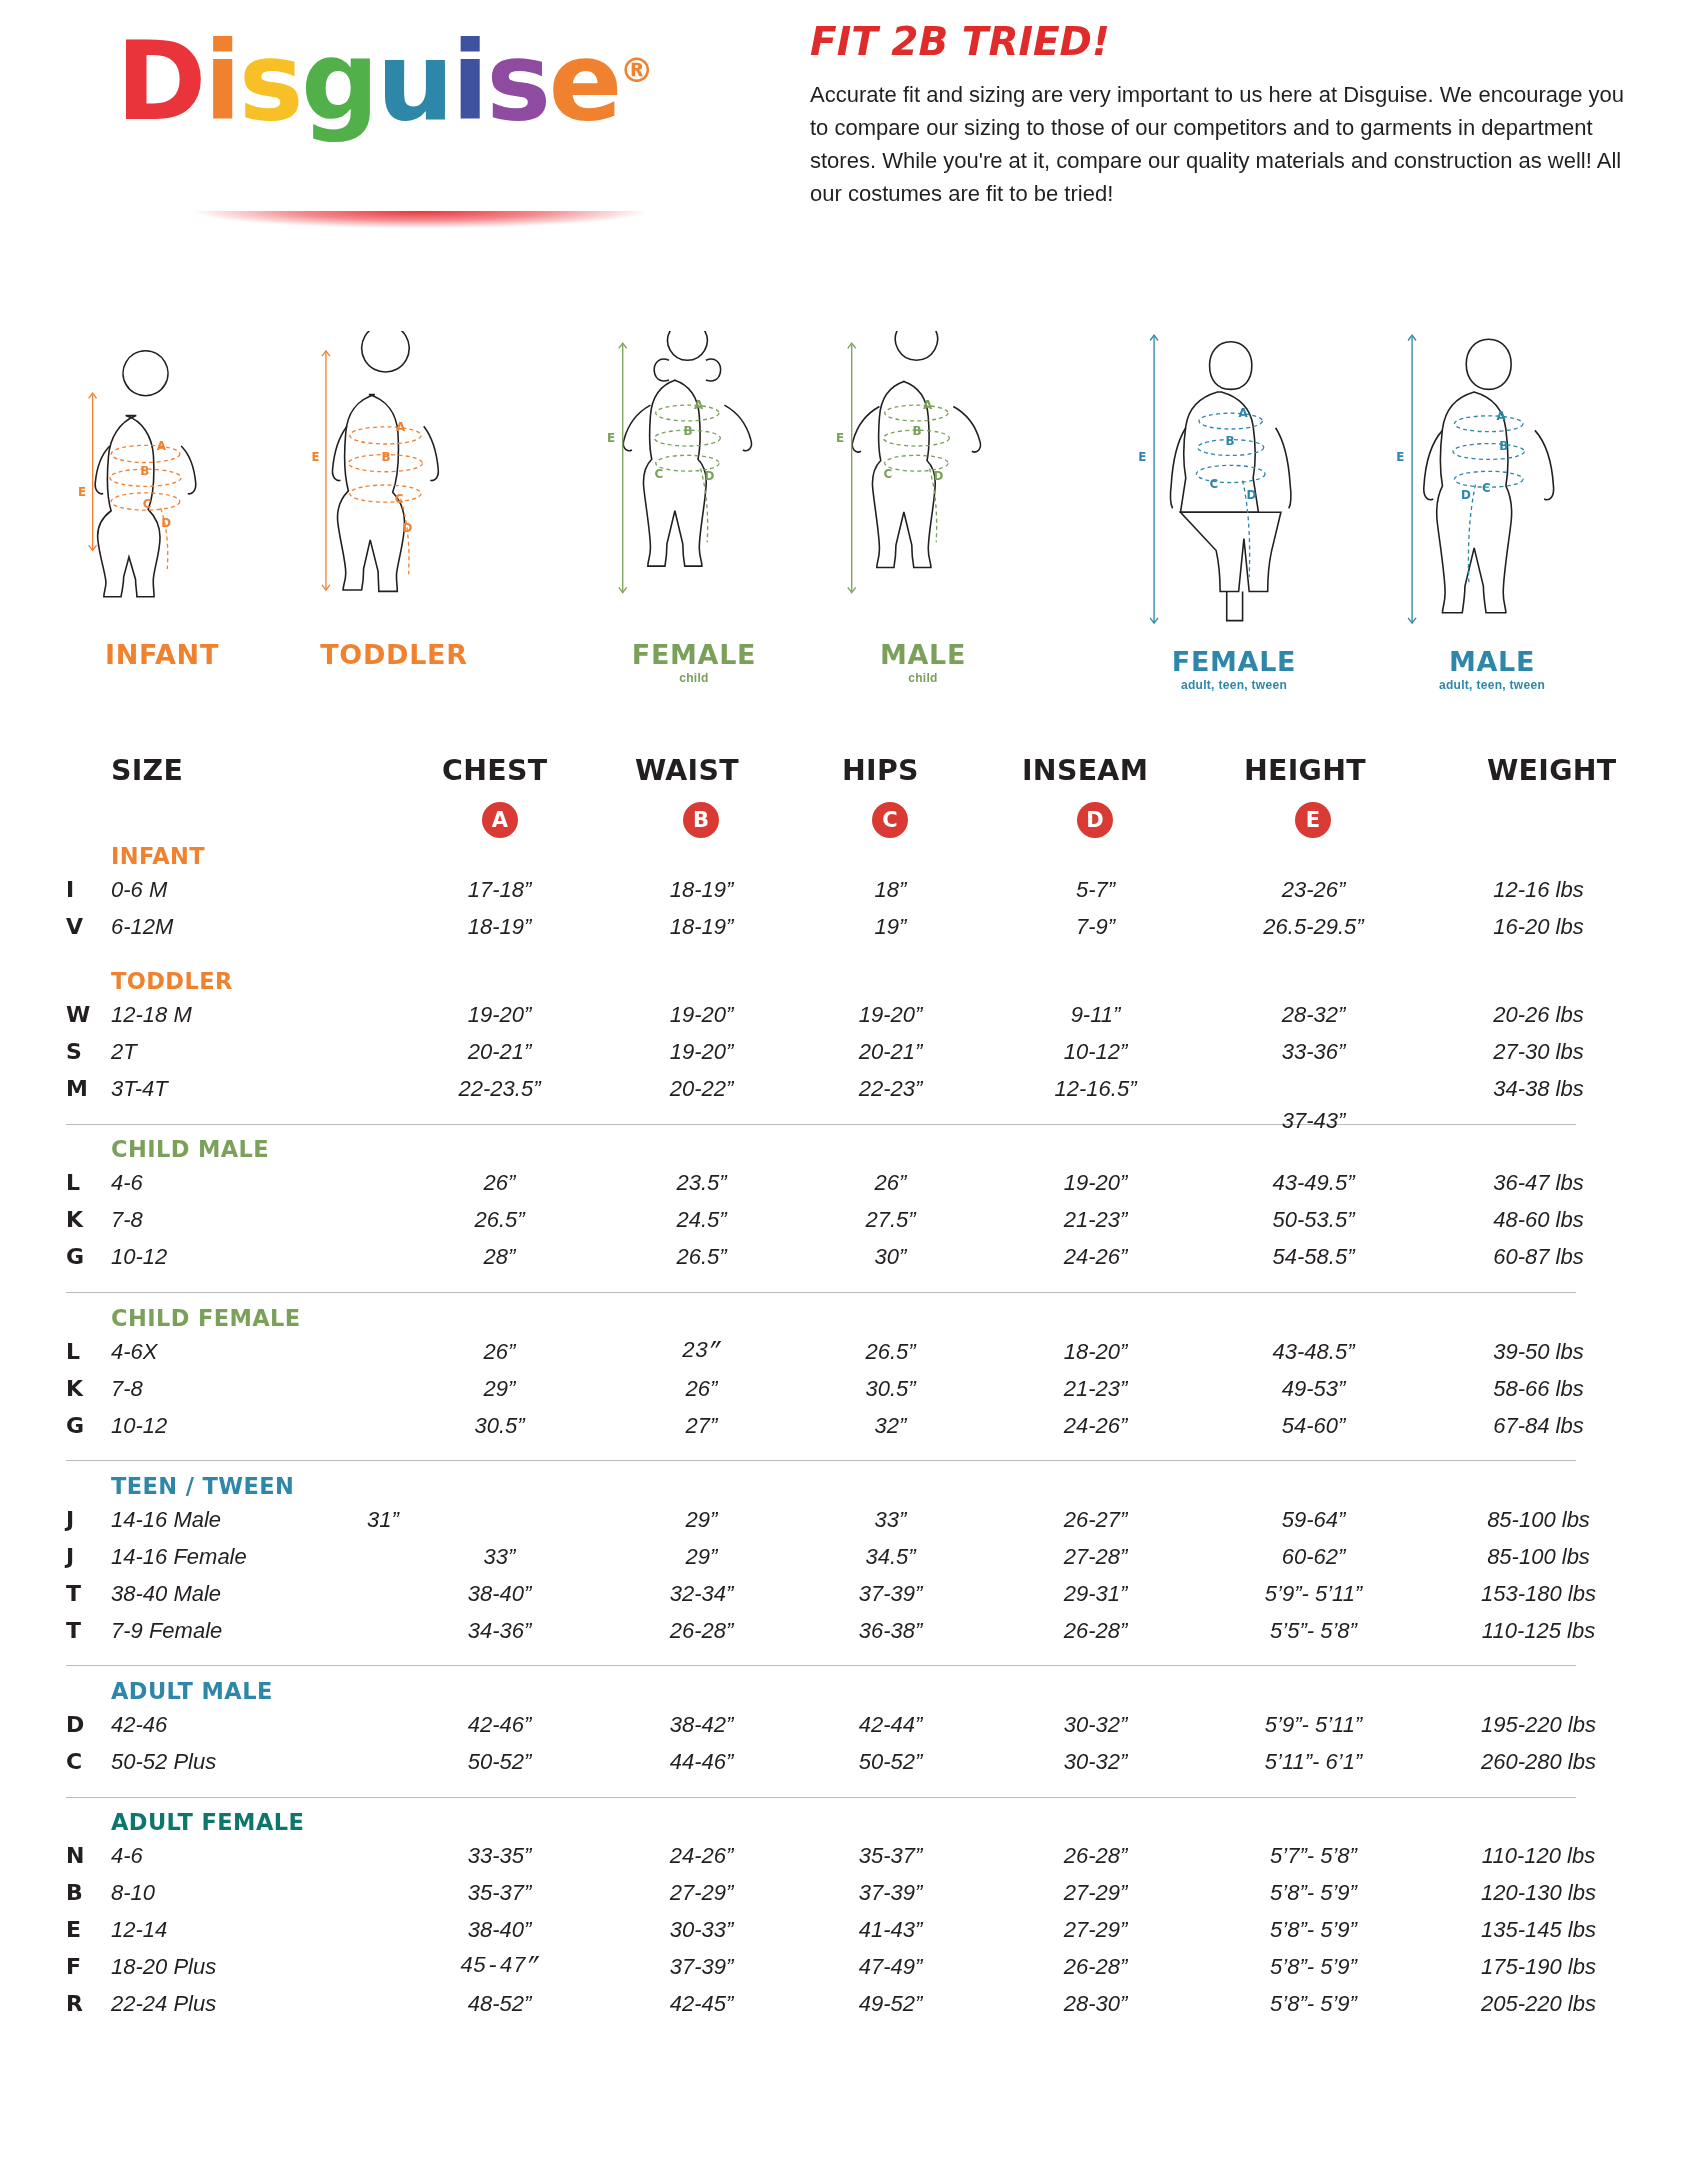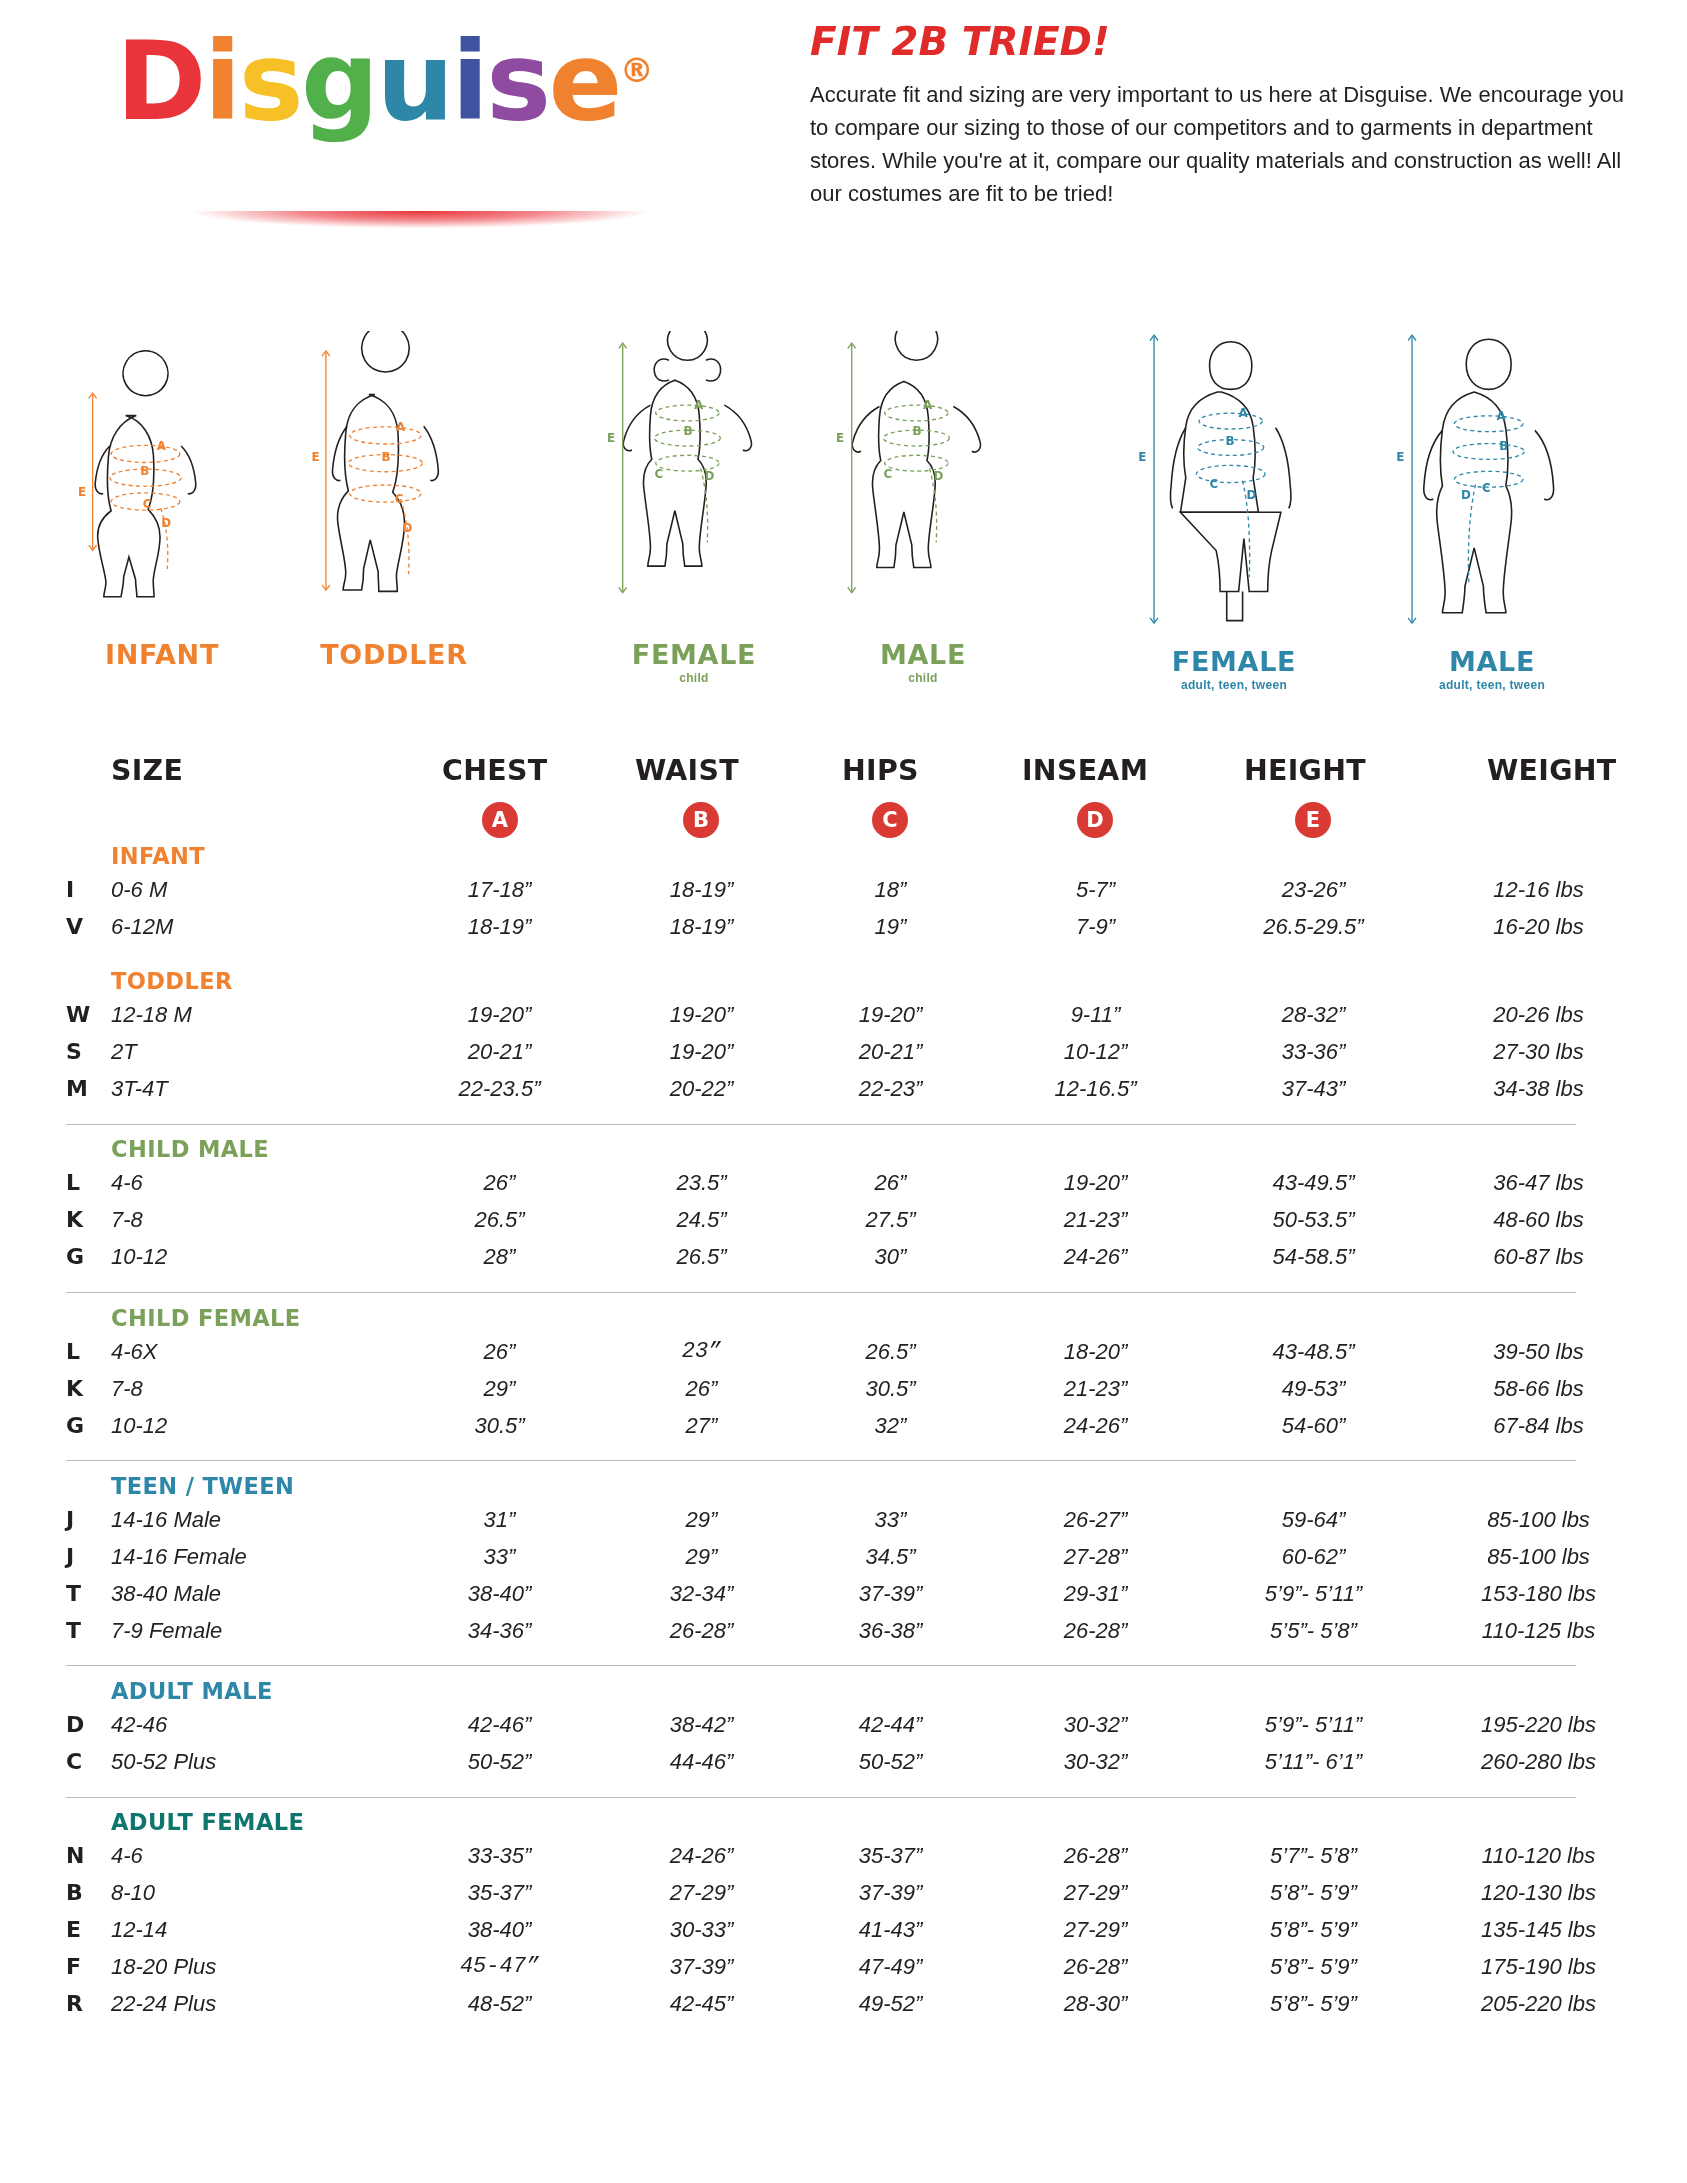--- a/index.html
+++ b/index.html
@@ -326,21 +326,21 @@
             <div class="v" style="left: 1181px; width: 265px; text-align: center;">33-36”</div>
             <div class="v" style="left: 1406px; width: 265px; text-align: center;">27-30 lbs</div>
           </div>
           <div class="row">
             <div class="k">M</div>
             <div class="v size">3T-4T</div>
             <div class="v" style="left: 367px; width: 265px; text-align: center;">22-23.5”</div>
             <div class="v" style="left: 569px; width: 265px; text-align: center;">20-22”</div>
             <div class="v" style="left: 758px; width: 265px; text-align: center;">22-23”</div>
             <div class="v" style="left: 963px; width: 265px; text-align: center;">12-16.5”</div>
-            <div class="v" style="left: 1181px; width: 265px; text-align: center;">37-43”</div>
+            <div class="v" style="left: 1181px; width: 265px; text-align: center; margin-top: 32px;">37-43”</div>
             <div class="v" style="left: 1406px; width: 265px; text-align: center;">34-38 lbs</div>
           </div>
         </div>
         <div class="rule"></div>
         <div class="group">
           <div class="grp-title" style="color: rgb(122, 160, 90);">CHILD MALE</div>
           <div class="row">
             <div class="k">L</div>
             <div class="v size">4-6</div>
             <div class="v" style="left: 367px; width: 265px; text-align: center;">26”</div>
@@ -404,21 +404,21 @@
             <div class="v" style="left: 1181px; width: 265px; text-align: center;">54-60”</div>
             <div class="v" style="left: 1406px; width: 265px; text-align: center;">67-84 lbs</div>
           </div>
         </div>
         <div class="rule"></div>
         <div class="group">
           <div class="grp-title" style="color: rgb(46, 135, 168);">TEEN / TWEEN</div>
           <div class="row">
             <div class="k">J</div>
             <div class="v size">14-16 Male</div>
-            <div class="v" style="left: 367px; width: 265px; text-align: center;">31”</div>
+            <div class="v" style="left: 367px; width: 265px; text-align: left;">31”</div>
             <div class="v" style="left: 569px; width: 265px; text-align: center;">29”</div>
             <div class="v" style="left: 758px; width: 265px; text-align: center;">33”</div>
             <div class="v" style="left: 963px; width: 265px; text-align: center;">26-27”</div>
             <div class="v" style="left: 1181px; width: 265px; text-align: center;">59-64”</div>
             <div class="v" style="left: 1406px; width: 265px; text-align: center;">85-100 lbs</div>
           </div>
           <div class="row">
             <div class="k">J</div>
             <div class="v size">14-16 Female</div>
             <div class="v" style="left: 367px; width: 265px; text-align: center;">33”</div>

